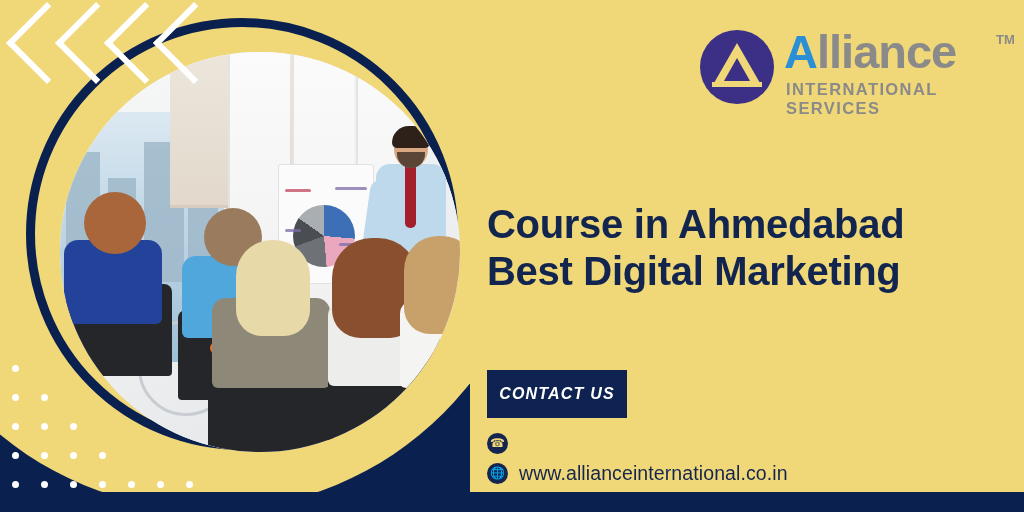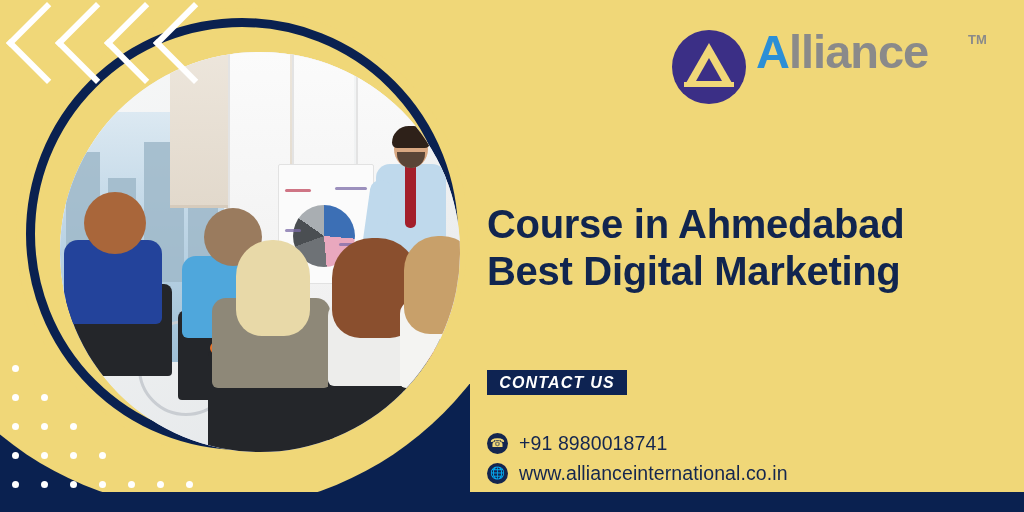--- a/index.html
+++ b/index.html
@@ -127,21 +127,21 @@
 
   .chair { position:absolute; background:#24262A; border-radius:8px 8px 4px 4px; }
   .chair-o { position:absolute; background:#E8742B; border-radius:6px; }
   .pers-head { position:absolute; border-radius:50%; }
   .pers-body { position:absolute; border-radius:14px 14px 6px 6px; }
   .wheel {
     position:absolute; border:3px solid #C9CDD2; border-radius:50%; background:transparent;
   }
 
   
-  .logo { position:absolute; left:672px; top:26px; width:312px; height:86px; }
+  .logo { position:absolute; left:700px; top:26px; width:312px; height:86px; }
   .logo-mark {
     position:absolute; left:0; top:4px; width:74px; height:74px;
     border-radius:50%; background:#3B2F86;
   }
   .logo-mark .tri {
     position:absolute; left:14px; top:13px;
     width:0; height:0;
     border-left:23px solid transparent;
     border-right:23px solid transparent;
     border-bottom:40px solid #F0D778;
@@ -176,21 +176,21 @@
   .headline {
     position:absolute; left:487px; top:201px; width:520px;
     color:#11254F;
     font-size:40px; font-weight:bold; line-height:1.17;
     letter-spacing:-0.3px;
   }
 
   
   .cta {
     position:absolute; left:487px; top:370px;
-    width:140px; height:25px;
+    width:140px; height:48px;
     background:#0E2352;
     display:flex; align-items:center; justify-content:center;
     color:#FFFFFF;
     font-size:16px; font-weight:bold; font-style:italic;
     letter-spacing:1.2px;
     cursor:pointer;
   }
 
   
   .contact { position:absolute; left:487px; top:428px; width:460px; }
@@ -303,33 +303,33 @@
     </div>
 
   <div class="logo">
     <div class="logo-mark">
       <div class="tri"></div>
       <div class="tri-in"></div>
       <div class="bar"></div>
     </div>
     <div class="logo-word"><span class="a-blue">A</span><span>lliance</span></div>
     <div class="logo-tm">TM</div>
+    <div class="logo-tag">INTERNATIONAL SERVICES</div>
   </div>
 
   <div class="headline">
     <div>Course in Ahmedabad</div>
     <div>Best Digital Marketing</div>
   </div>
 
   <div class="cta">CONTACT US</div>
 
   <div class="contact">
     <div class="c-row">
       <span class="c-ico">☎</span>
-      <span class="c-txt">+91 8980018741</span>
     </div>
     <div class="c-row">
       <span class="c-ico globe">🌐</span>
       <span class="c-txt">www.allianceinternational.co.in</span>
     </div>
   </div>
 
   <div class="bottom-bar"></div>
 </div>
 

